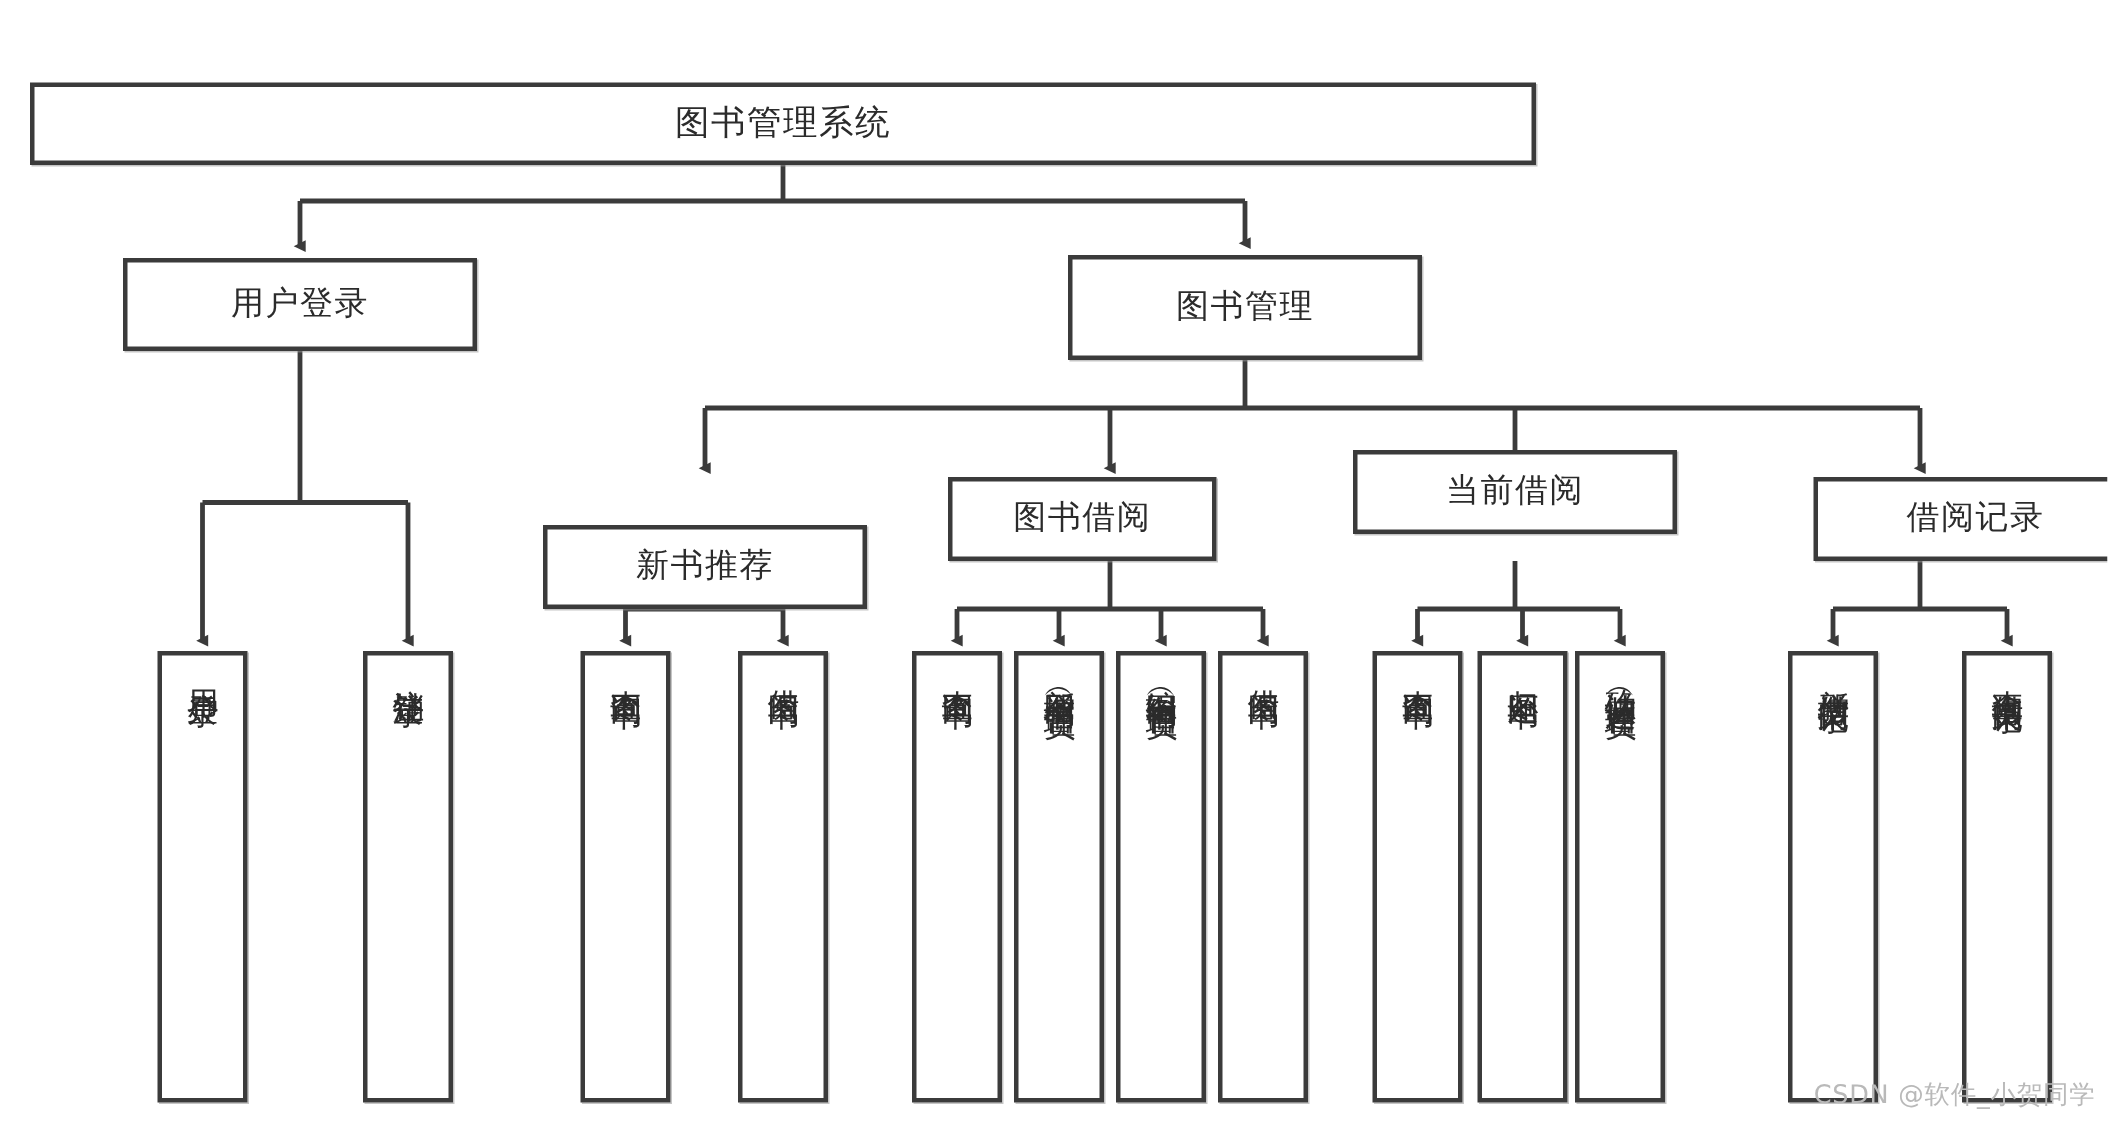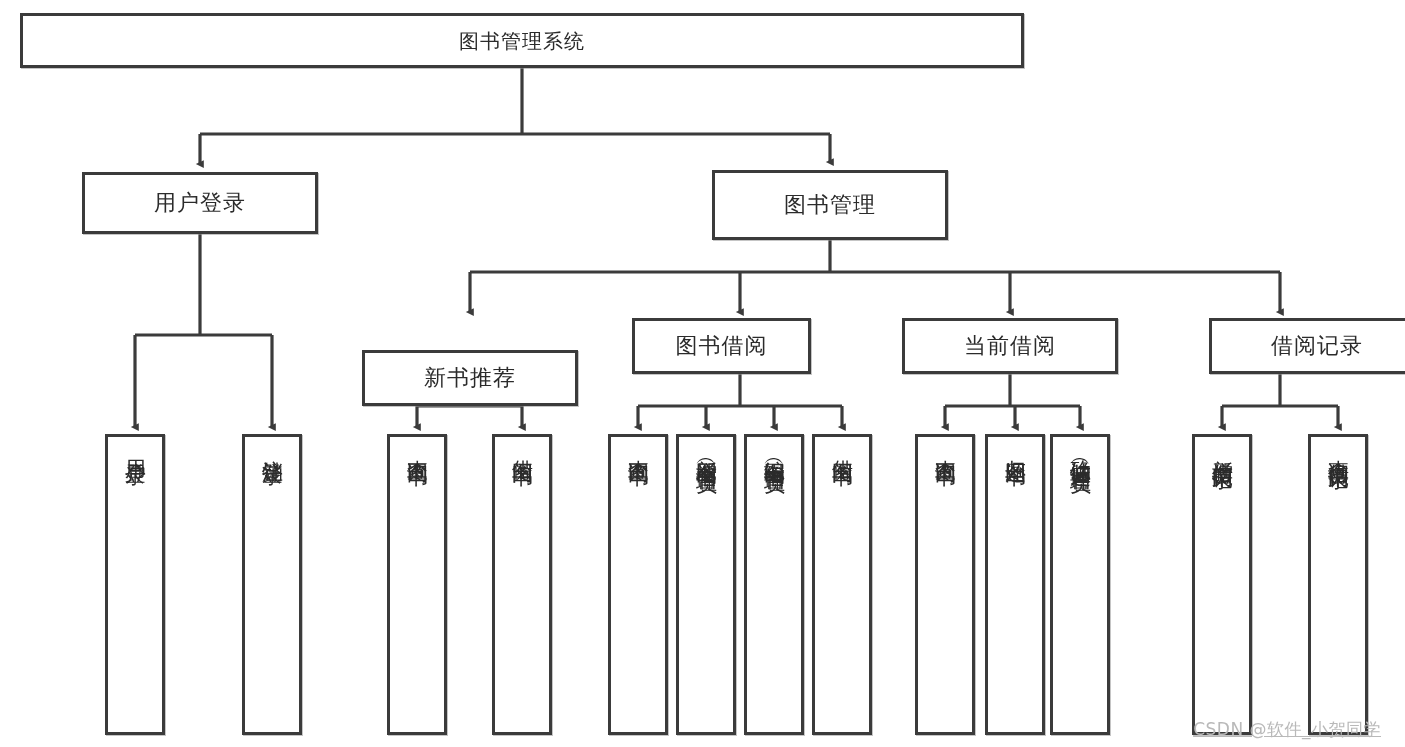--- a/index.html
+++ b/index.html
@@ -51,32 +51,32 @@
     justify-content: center;
   }
   .node.vertical .vtext {
     writing-mode: vertical-rl;
     text-orientation: upright;
     white-space: nowrap;
     letter-spacing: 2px;
     display: block;
   }
   .node.root {
-    font-size: 20px;
+    font-size: 23px;
+    margin-top: 42px;
   }
   .watermark {
     position: absolute;
-    right: 24px;
+    right: 8px;
     bottom: 6px;
     font-size: 17px;
     color: #b9b9b9;
     letter-spacing: 0.5px;
     white-space: nowrap;
     user-select: none;
-    text-decoration: underline;
   }
 </style>
 </head>
 <body>
 
 <div id="diagram-root">
 
   <svg id="edge-layer" viewBox="0 0 1405 747" width="1405" height="747" xmlns="http://www.w3.org/2000/svg">
     <defs>
       <marker id="arrowhead" markerWidth="9" markerHeight="9" refX="4.2" refY="4.4" orient="auto" markerUnits="userSpaceOnUse">
@@ -141,21 +141,21 @@
   </div>
 
   <div class="node horizontal" style="left:362px; top:318px; width:216px; height:56px;margin-top:32px;">
     <span>新书推荐</span>
   </div>
 
   <div class="node horizontal" style="left:632px; top:318px; width:179px; height:56px;">
     <span>图书借阅</span>
   </div>
 
-  <div class="node horizontal" style="left:902px; top:318px; width:216px; height:56px;">
+  <div class="node horizontal" style="left:902px; top:300px; width:216px; height:56px;">
     <span>当前借阅</span>
   </div>
 
   <div class="node horizontal" style="left:1209px; top:318px; width:216px; height:56px;">
     <span>借阅记录</span>
   </div>
 
   <div class="node vertical" style="left:105px; top:434px; width:60px; height:301px;">
     <span class="vtext">用户登录</span>
   </div>

